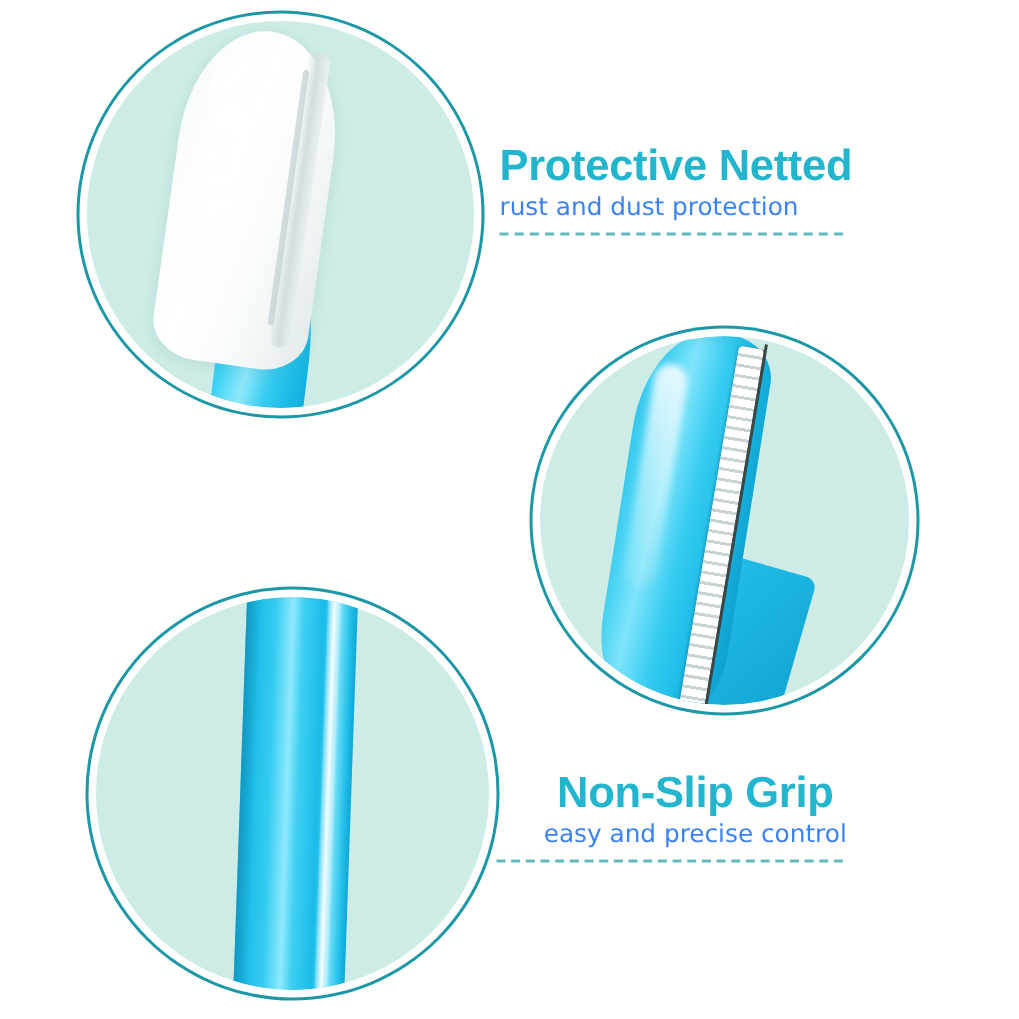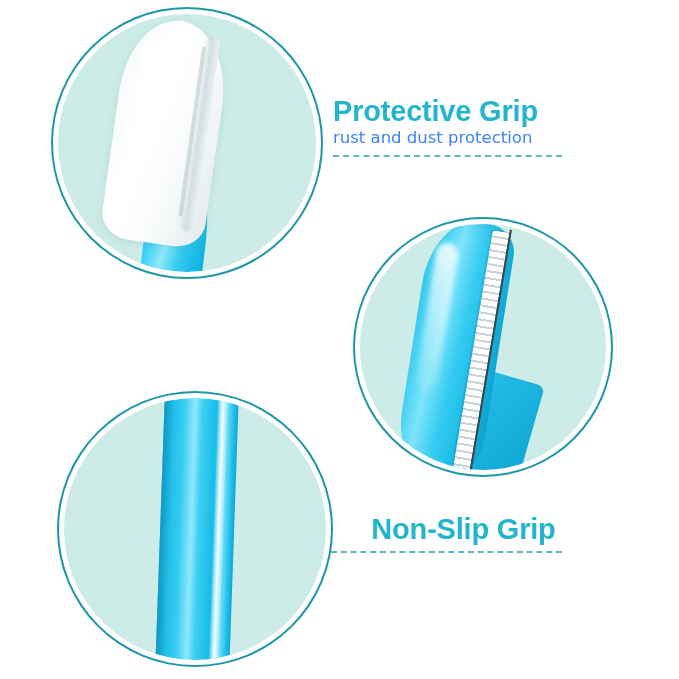--- a/index.html
+++ b/index.html
@@ -251,24 +251,25 @@
 
   <div class="circle" id="circle-grip">
     <div class="circle-inner">
       <div class="grip-shaft"></div>
       <div class="grip-shadow-left"></div>
       <div class="grip-highlight"></div>
     </div>
   </div>
 
   <div class="callout" id="callout-cover">
-    <p class="title">Protective Grip</p>
+    <p class="title">Protective Netted</p>
     <p class="subtitle">rust and dust  protection</p>
     <div class="dash-rule"></div>
   </div>
 
 
   <div class="callout" id="callout-grip">
     <p class="title">Non-Slip Grip</p>
+    <p class="subtitle">easy and precise control</p>
     <div class="dash-rule"></div>
   </div>
 
 </div>
 
 </body></html>

